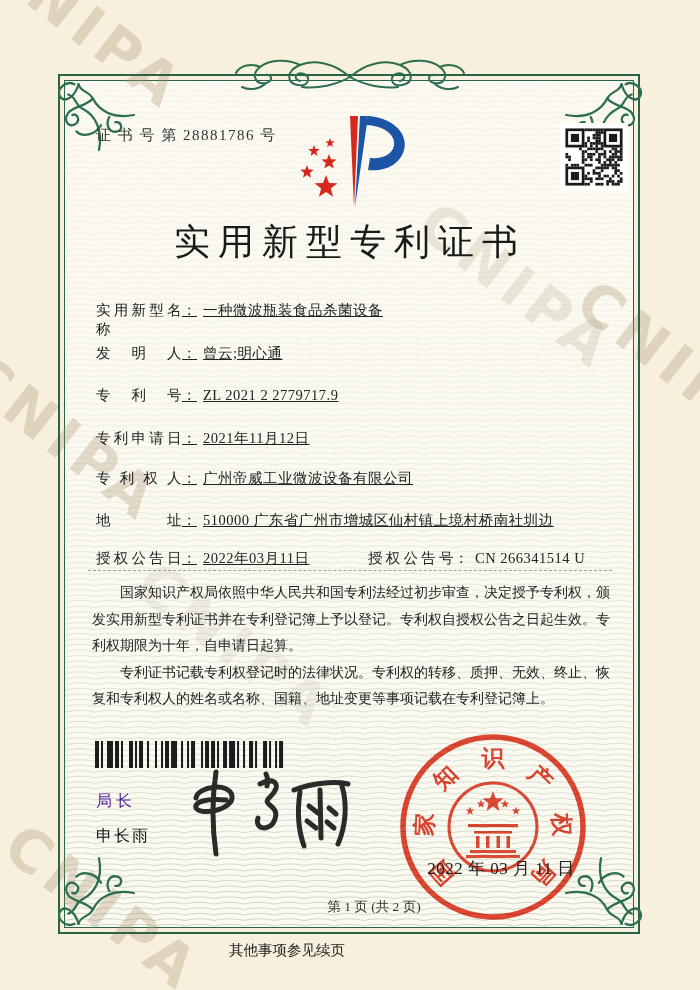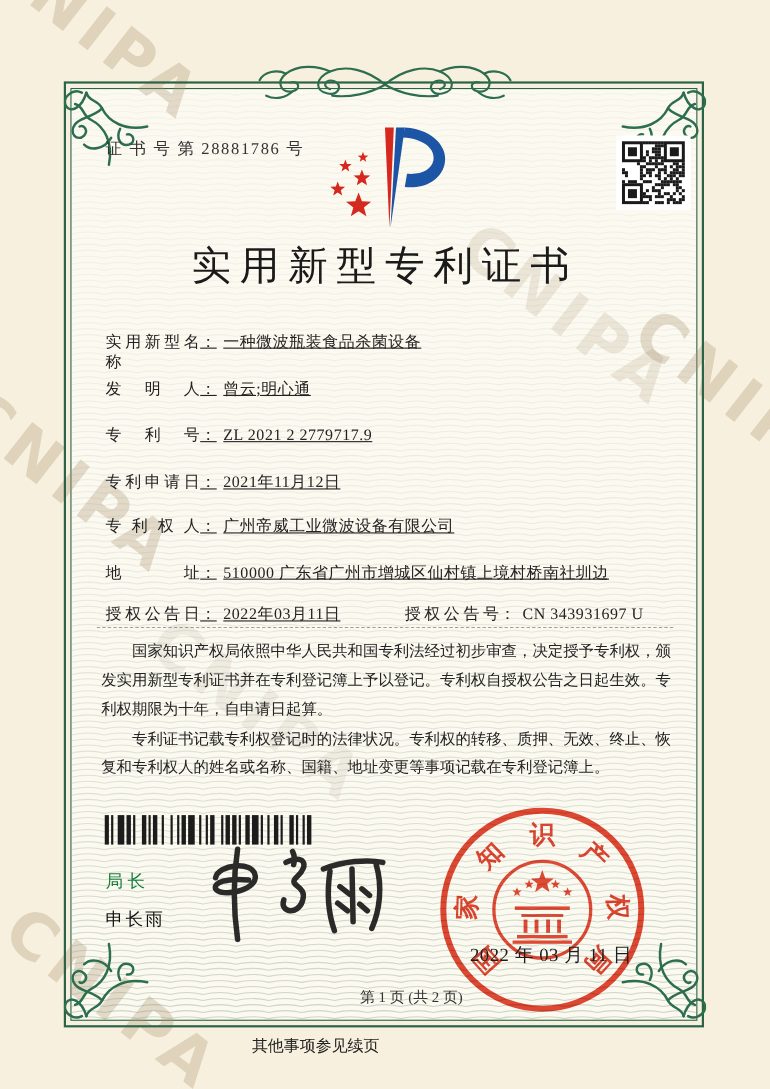--- a/index.html
+++ b/index.html
@@ -28,21 +28,21 @@
          letter-spacing:8px;color:#1a1a1a;}
   .field-row{left:96px;width:520px;font-size:14.5px;letter-spacing:0.5px;color:#222;text-decoration:underline;}
   .f-label{display:inline-block;width:86px;text-align:justify;text-align-last:justify;vertical-align:top;}
   .f-value{margin-left:6px;}
   .pair2{position:absolute;left:272px;top:0;white-space:nowrap;}
   .dotline{left:88px;top:570px;width:524px;border-top:1.5px dashed rgba(70,70,70,0.5);height:0;}
   .paras{left:92px;top:580px;width:518px;font-size:14px;line-height:26.5px;
          text-align:justify;color:#222;}
   .paras p{margin:0;text-indent:2em;}
   .barcode{left:95px;top:741px;}
-  .director-title{left:96px;top:791px;font-size:16px;letter-spacing:4px;color:#15803d;}
+  .director-title{left:96px;top:791px;font-size:16px;letter-spacing:4px;color:#4c1d95;}
   .director-name{left:96px;top:826px;font-size:16px;letter-spacing:2px;color:#111;}
   .signature{left:182px;top:764px;z-index:7;}
   .seal{left:398px;top:732px;z-index:6;mix-blend-mode:multiply;opacity:0.95;}
   .seal-date{left:406px;top:857px;width:190px;text-align:center;font-size:17px;
              color:#1d1d1d;letter-spacing:0.5px;z-index:7;}
   .page-indicator{left:58px;top:898px;width:584px;text-align:center;font-size:13.5px;color:#333;padding-left:24px;}
   .footer-note{left:0;top:941px;width:574px;text-align:center;font-size:14.5px;color:#222;z-index:6;}
 </style>
 </head>
 <body>
@@ -440,21 +440,21 @@
     <span class="f-label">专利申请日</span><span>：</span><span class="f-value">2021年11月12日</span>
   </div>
   <div class="z field-row" style="top:469px">
     <span class="f-label">专利权人</span><span>：</span><span class="f-value">广州帝威工业微波设备有限公司</span>
   </div>
   <div class="z field-row" style="top:511px">
     <span class="f-label">地址</span><span>：</span><span class="f-value">510000 广东省广州市增城区仙村镇上境村桥南社圳边</span>
   </div>
   <div class="z field-row" style="top:549px">
     <span class="f-label">授权公告日</span><span>：</span><span class="f-value">2022年03月11日</span>
-    <span class="pair2"><span class="f-label">授权公告号</span><span>：</span><span class="f-value">CN 343931697 U</span></span>
+    <span class="pair2"><span class="f-label">授权公告号</span><span>：</span><span class="f-value">CN 266341514 U</span></span>
   </div>
 
   <div class="z dotline"></div>
 
   <div class="z paras">
     <p>国家知识产权局依照中华人民共和国专利法经过初步审查，决定授予专利权，颁发实用新型专利证书并在专利登记簿上予以登记。专利权自授权公告之日起生效。专利权期限为十年，自申请日起算。</p>
     <p>专利证书记载专利权登记时的法律状况。专利权的转移、质押、无效、终止、恢复和专利权人的姓名或名称、国籍、地址变更等事项记载在专利登记簿上。</p>
   </div>
 
   <svg class="z barcode" id="barcode-svg" width="190" height="27" preserveAspectRatio="none" viewBox="0 0 147.2 26">

